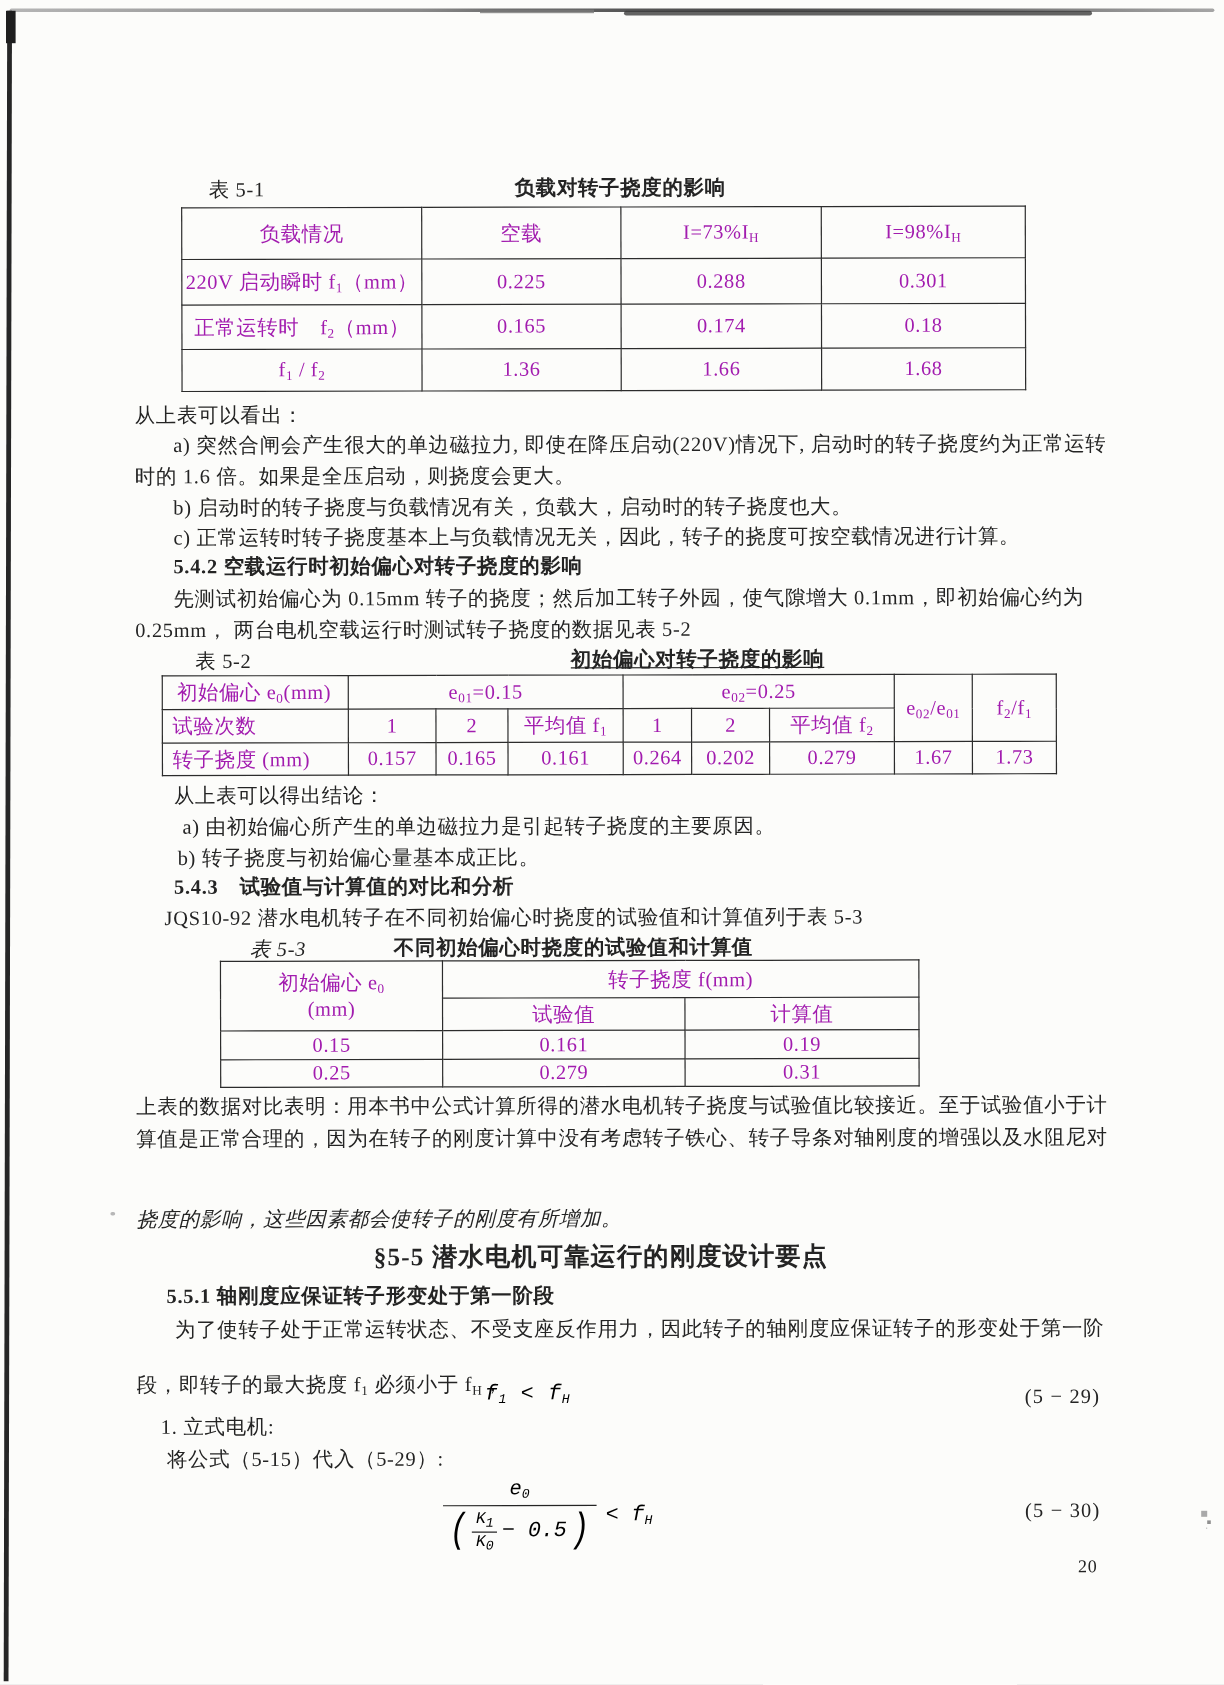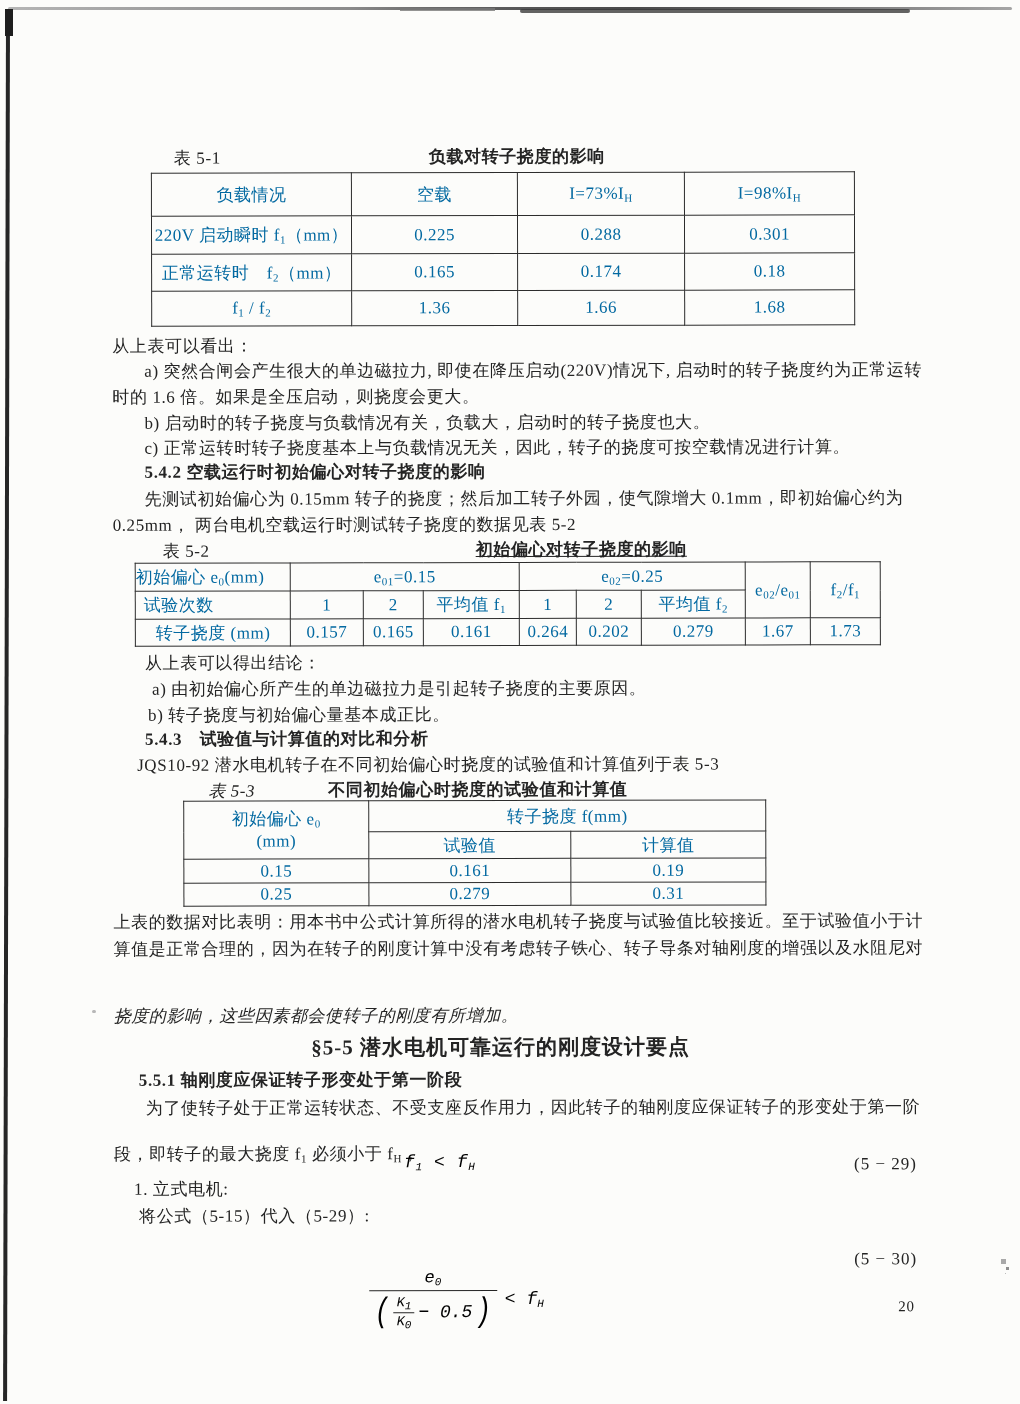--- a/index.html
+++ b/index.html
@@ -5,21 +5,21 @@
   html,body{margin:0;padding:0;background:#d8d8d8;}
   .page{position:relative;width:1020px;height:1404px;background:#fcfcfa;margin:0 auto;
         font-family:"Liberation Serif","DejaVu Serif",serif;color:#222;overflow:hidden;}
   .content{position:absolute;inset:0;transform:rotate(-0.12deg);}
   .line{position:absolute;white-space:nowrap;font-size:17px;letter-spacing:.6px;line-height:23px;color:#242424;}
   .bold{font-weight:700;}
   .center-title{font-size:21px;font-weight:700;letter-spacing:1px;}
   sub{font-size:11px;vertical-align:-3px;line-height:0;}
   table.tbl{position:absolute;border-collapse:collapse;table-layout:fixed;}
   table.tbl td{border:1.7px solid #2c2c2c;text-align:center;vertical-align:middle;
-       font-size:17px;letter-spacing:.5px;color:#0369a1;padding:0 2px;overflow:hidden;}
+       font-size:17px;letter-spacing:.5px;color:#a21caf;padding:0 2px;overflow:hidden;}
   .twoline div{line-height:22px;}
   .math{font-style:italic;font-family:Liberation Mono, monospace;font-size:18px;color:#000000;}
   .eqnum{position:absolute;font-size:17px;color:#242424;letter-spacing:1px;}
   .bigfrac{display:inline-flex;flex-direction:column;align-items:center;vertical-align:middle;}
   .bf-num{padding:0 4px 3px;font-size:17px;}
   .bf-den{border-top:1.6px solid #242424;display:flex;align-items:center;padding:4px 2px 0;}
   .smallfrac{display:inline-flex;flex-direction:column;align-items:center;font-size:13.5px;line-height:1.15;}
   .sf-num{border-bottom:1.2px solid #242424;padding:0 3px 1px;}
   .sf-den{padding-top:1px;}
   .paren{font-size:34px;font-weight:400;line-height:1;transform:scaleX(.75);margin:0 1px;}
@@ -109,37 +109,37 @@
           <col style="width:60px">
           <col style="width:96px">
           <col style="width:57px">
           <col style="width:65px">
           <col style="width:104px">
           <col style="width:65px">
           <col style="width:70px">
         </colgroup>
       <tbody>
           <tr style="height:28px">
-        <td style="text-align:left;padding-left:0;">初始偏心 e<sub>0</sub>(mm)</td>
+        <td style="text-align:center;padding-left:0;">初始偏心 e<sub>0</sub>(mm)</td>
         <td colspan="3">e<sub>01</sub>=0.15</td>
         <td colspan="3">e<sub>02</sub>=0.25</td>
         <td rowspan="2">e<sub>02</sub>/e<sub>01</sub></td>
         <td rowspan="2">f<sub>2</sub>/f<sub>1</sub></td>
       </tr>
       <tr style="height:28px">
         <td style="text-align:left;padding-left:8px;">试验次数</td>
         <td>1</td>
         <td>2</td>
         <td>平均值 f<sub>1</sub></td>
         <td>1</td>
         <td>2</td>
         <td>平均值 f<sub>2</sub></td>
       </tr>
       <tr style="height:27px">
-        <td style="text-align:left;padding-left:20px;">转子挠度 (mm)</td>
+        <td style="text-align:left;padding-left:8px;">转子挠度 (mm)</td>
         <td>0.157</td>
         <td>0.165</td>
         <td>0.161</td>
         <td>0.264</td>
         <td>0.202</td>
         <td>0.279</td>
         <td>1.67</td>
         <td>1.73</td>
       </tr>
     </tbody>
@@ -193,21 +193,21 @@
     <div class="line bold" style="left:138px;top:1068px;">5.5.1 轴刚度应保证转子形变处于第一阶段</div>
     <div class="line" style="left:145px;top:1096px;">为了使转子处于正常运转状态、不受支座反作用力，因此转子的轴刚度应保证转子的形变处于第一阶</div>
     <div class="line" style="left:113px;top:1142px;">段，即转子的最大挠度 f<sub>1</sub> 必须小于 f<sub>H</sub>，</div>
 
     <div class="line math" style="left:403px;top:1151px;">f<sub>1</sub> &lt; f<sub>H</sub></div>
     <div class="eqnum" style="left:853px;top:1155px;">(5 − 29)</div>
 
     <div class="line" style="left:133px;top:1177px;">1. 立式电机:</div>
     <div class="line" style="left:138px;top:1204px;">将公式（5-15）代入（5-29）:</div>
 
-    <div class="eq530 math" style="left:368px;top:1232px;margin-top:36px;">
+    <div class="eq530 math" style="left:368px;top:1232px;">
       <span class="bigfrac">
         <span class="bf-num">e<sub>0</sub></span>
         <span class="bf-den">
           <span class="paren">(</span>
           <span class="smallfrac">
             <span class="sf-num">K<sub>1</sub></span>
             <span class="sf-den">K<sub>0</sub></span>
           </span>
           <span style="margin-left:4px;">− 0.5</span>
           <span class="paren">)</span>

